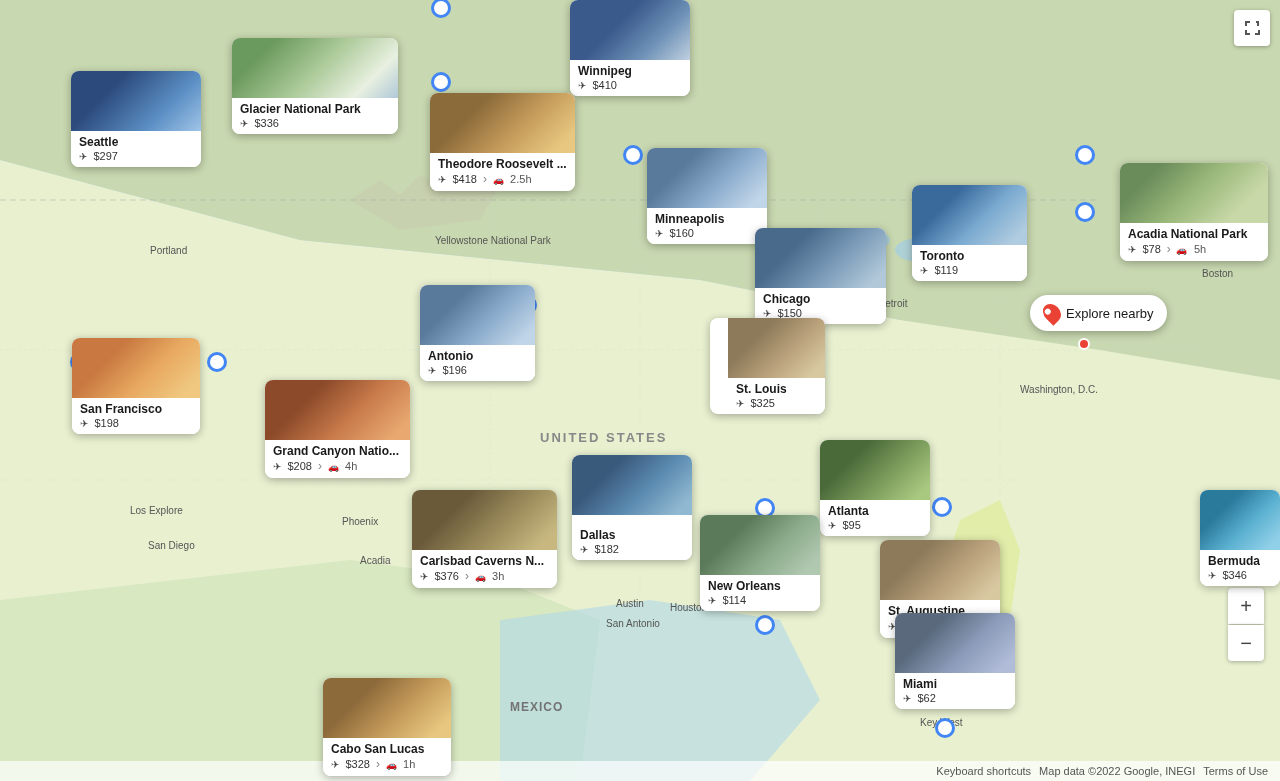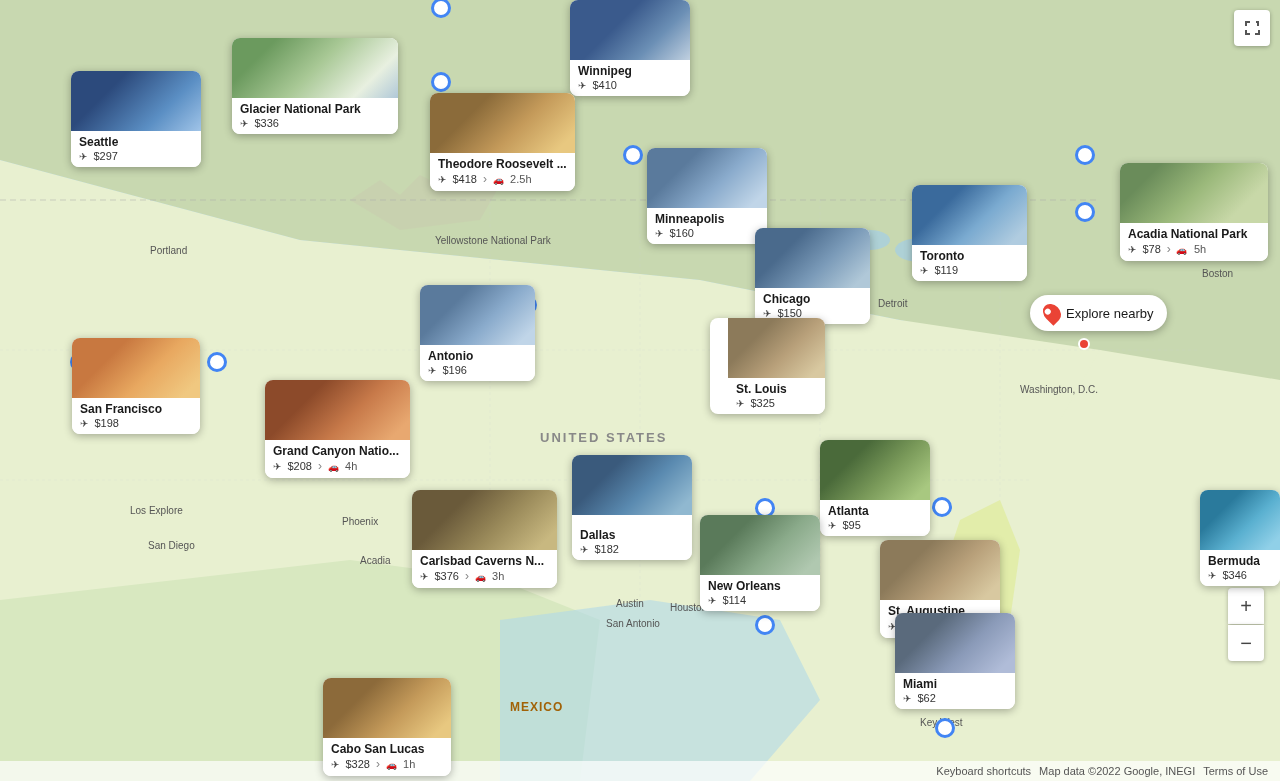--- a/index.html
+++ b/index.html
@@ -247,21 +247,21 @@
   <div style="position:absolute; top:540px; left:148px; font-size:10px; color:#555; pointer-events:none;">San Diego</div>
   <div style="position:absolute; top:516px; left:342px; font-size:10px; color:#555; pointer-events:none;">Phoenix</div>
   <div style="position:absolute; top:555px; left:360px; font-size:10px; color:#555; pointer-events:none;">Acadia</div>
   <div style="position:absolute; top:598px; left:616px; font-size:10px; color:#555; pointer-events:none;">Austin</div>
   <div style="position:absolute; top:618px; left:606px; font-size:10px; color:#555; pointer-events:none;">San Antonio</div>
   <div style="position:absolute; top:602px; left:670px; font-size:10px; color:#555; pointer-events:none;">Houston</div>
   <div style="position:absolute; top:298px; left:878px; font-size:10px; color:#555; pointer-events:none;">Detroit</div>
   <div style="position:absolute; top:268px; left:1202px; font-size:10px; color:#555; pointer-events:none;">Boston</div>
   <div style="position:absolute; top:384px; left:1020px; font-size:10px; color:#555; pointer-events:none;">Washington, D.C.</div>
   <div style="position:absolute; top:717px; left:920px; font-size:10px; color:#555; pointer-events:none;">Key West</div>
-  <div style="position:absolute; top:700px; left:470px; font-size:12px; font-weight:600; color:#a16207; letter-spacing:1px; pointer-events:none;padding-left:40px;">MEXICO</div>
+  <div style="position:absolute; top:700px; left:470px; font-size:12px; font-weight:600; color:#737373; letter-spacing:1px; pointer-events:none;padding-left:40px;">MEXICO</div>
 
   <div class="map-marker" style="top:155px; left:441px;"></div>
   <div class="map-marker" style="top:155px; left:633px;"></div>
   <div class="map-marker" style="top:82px; left:441px;"></div>
   <div class="map-marker" style="top:8px; left:441px;"></div>
   <div class="map-marker" style="top:305px; left:527px;"></div>
   <div class="map-marker" style="top:362px; left:217px;"></div>
   <div class="map-marker" style="top:362px; left:80px;"></div>
   <div class="map-marker" style="top:508px; left:632px;"></div>
   <div class="map-marker" style="top:508px; left:765px;"></div>
@@ -366,21 +366,21 @@
         <div class="card-title">Acadia National Park</div>
         <div class="card-price-row">
           <span class="plane-icon"></span>
           <span class="price-text">$78</span>
           <span class="arrow-icon"></span>
           <span class="car-icon"></span>
           <span class="drive-text">5h</span>
         </div>
       </div>
     </div>
-    <div class="destination-card" style="top: 228px; left: 755px; width: 115px;">
+    <div class="destination-card" style="top: 228px; left: 755px; width: 131px;">
       <div class="card-img-placeholder img-chicago" style="height: 60px;"></div>
       <div class="card-info">
         <div class="card-title">Chicago</div>
         <div class="card-price-row">
           <span class="plane-icon"></span>
           <span class="price-text">$150</span>
         </div>
       </div>
     </div>
     <div class="destination-card" style="top: 318px; left: 710px; width: 115px; padding-left: 18px;">

